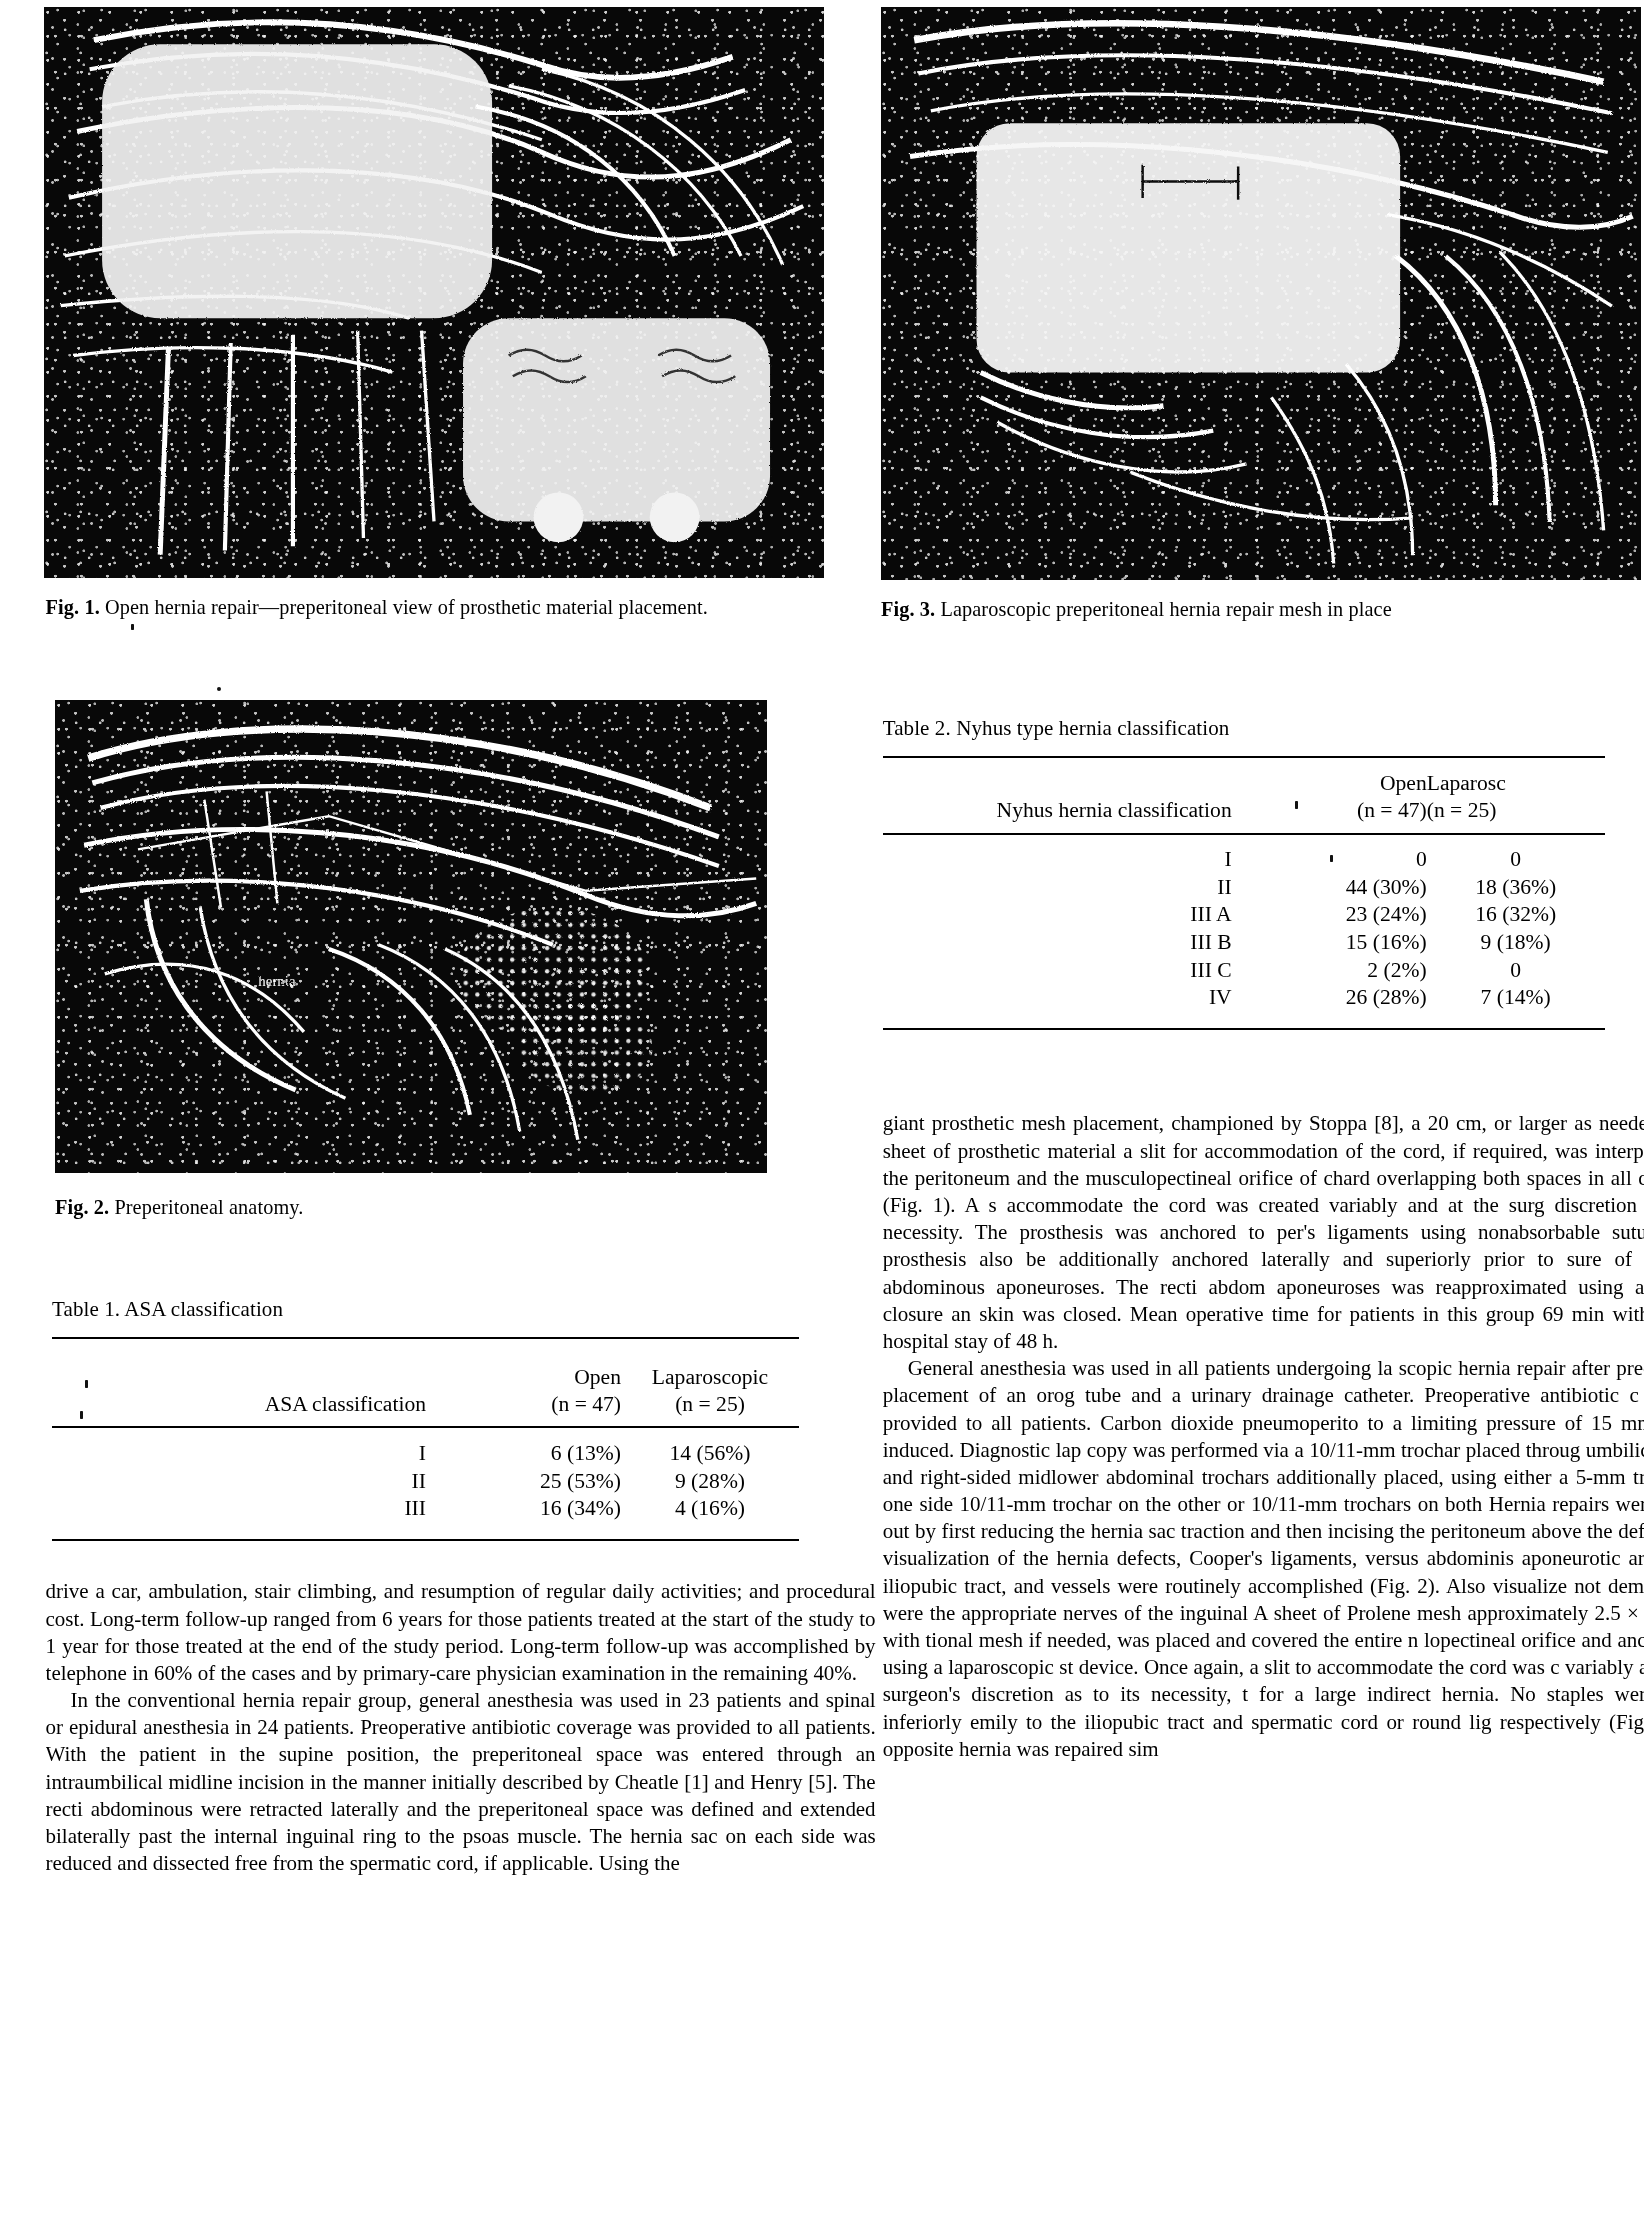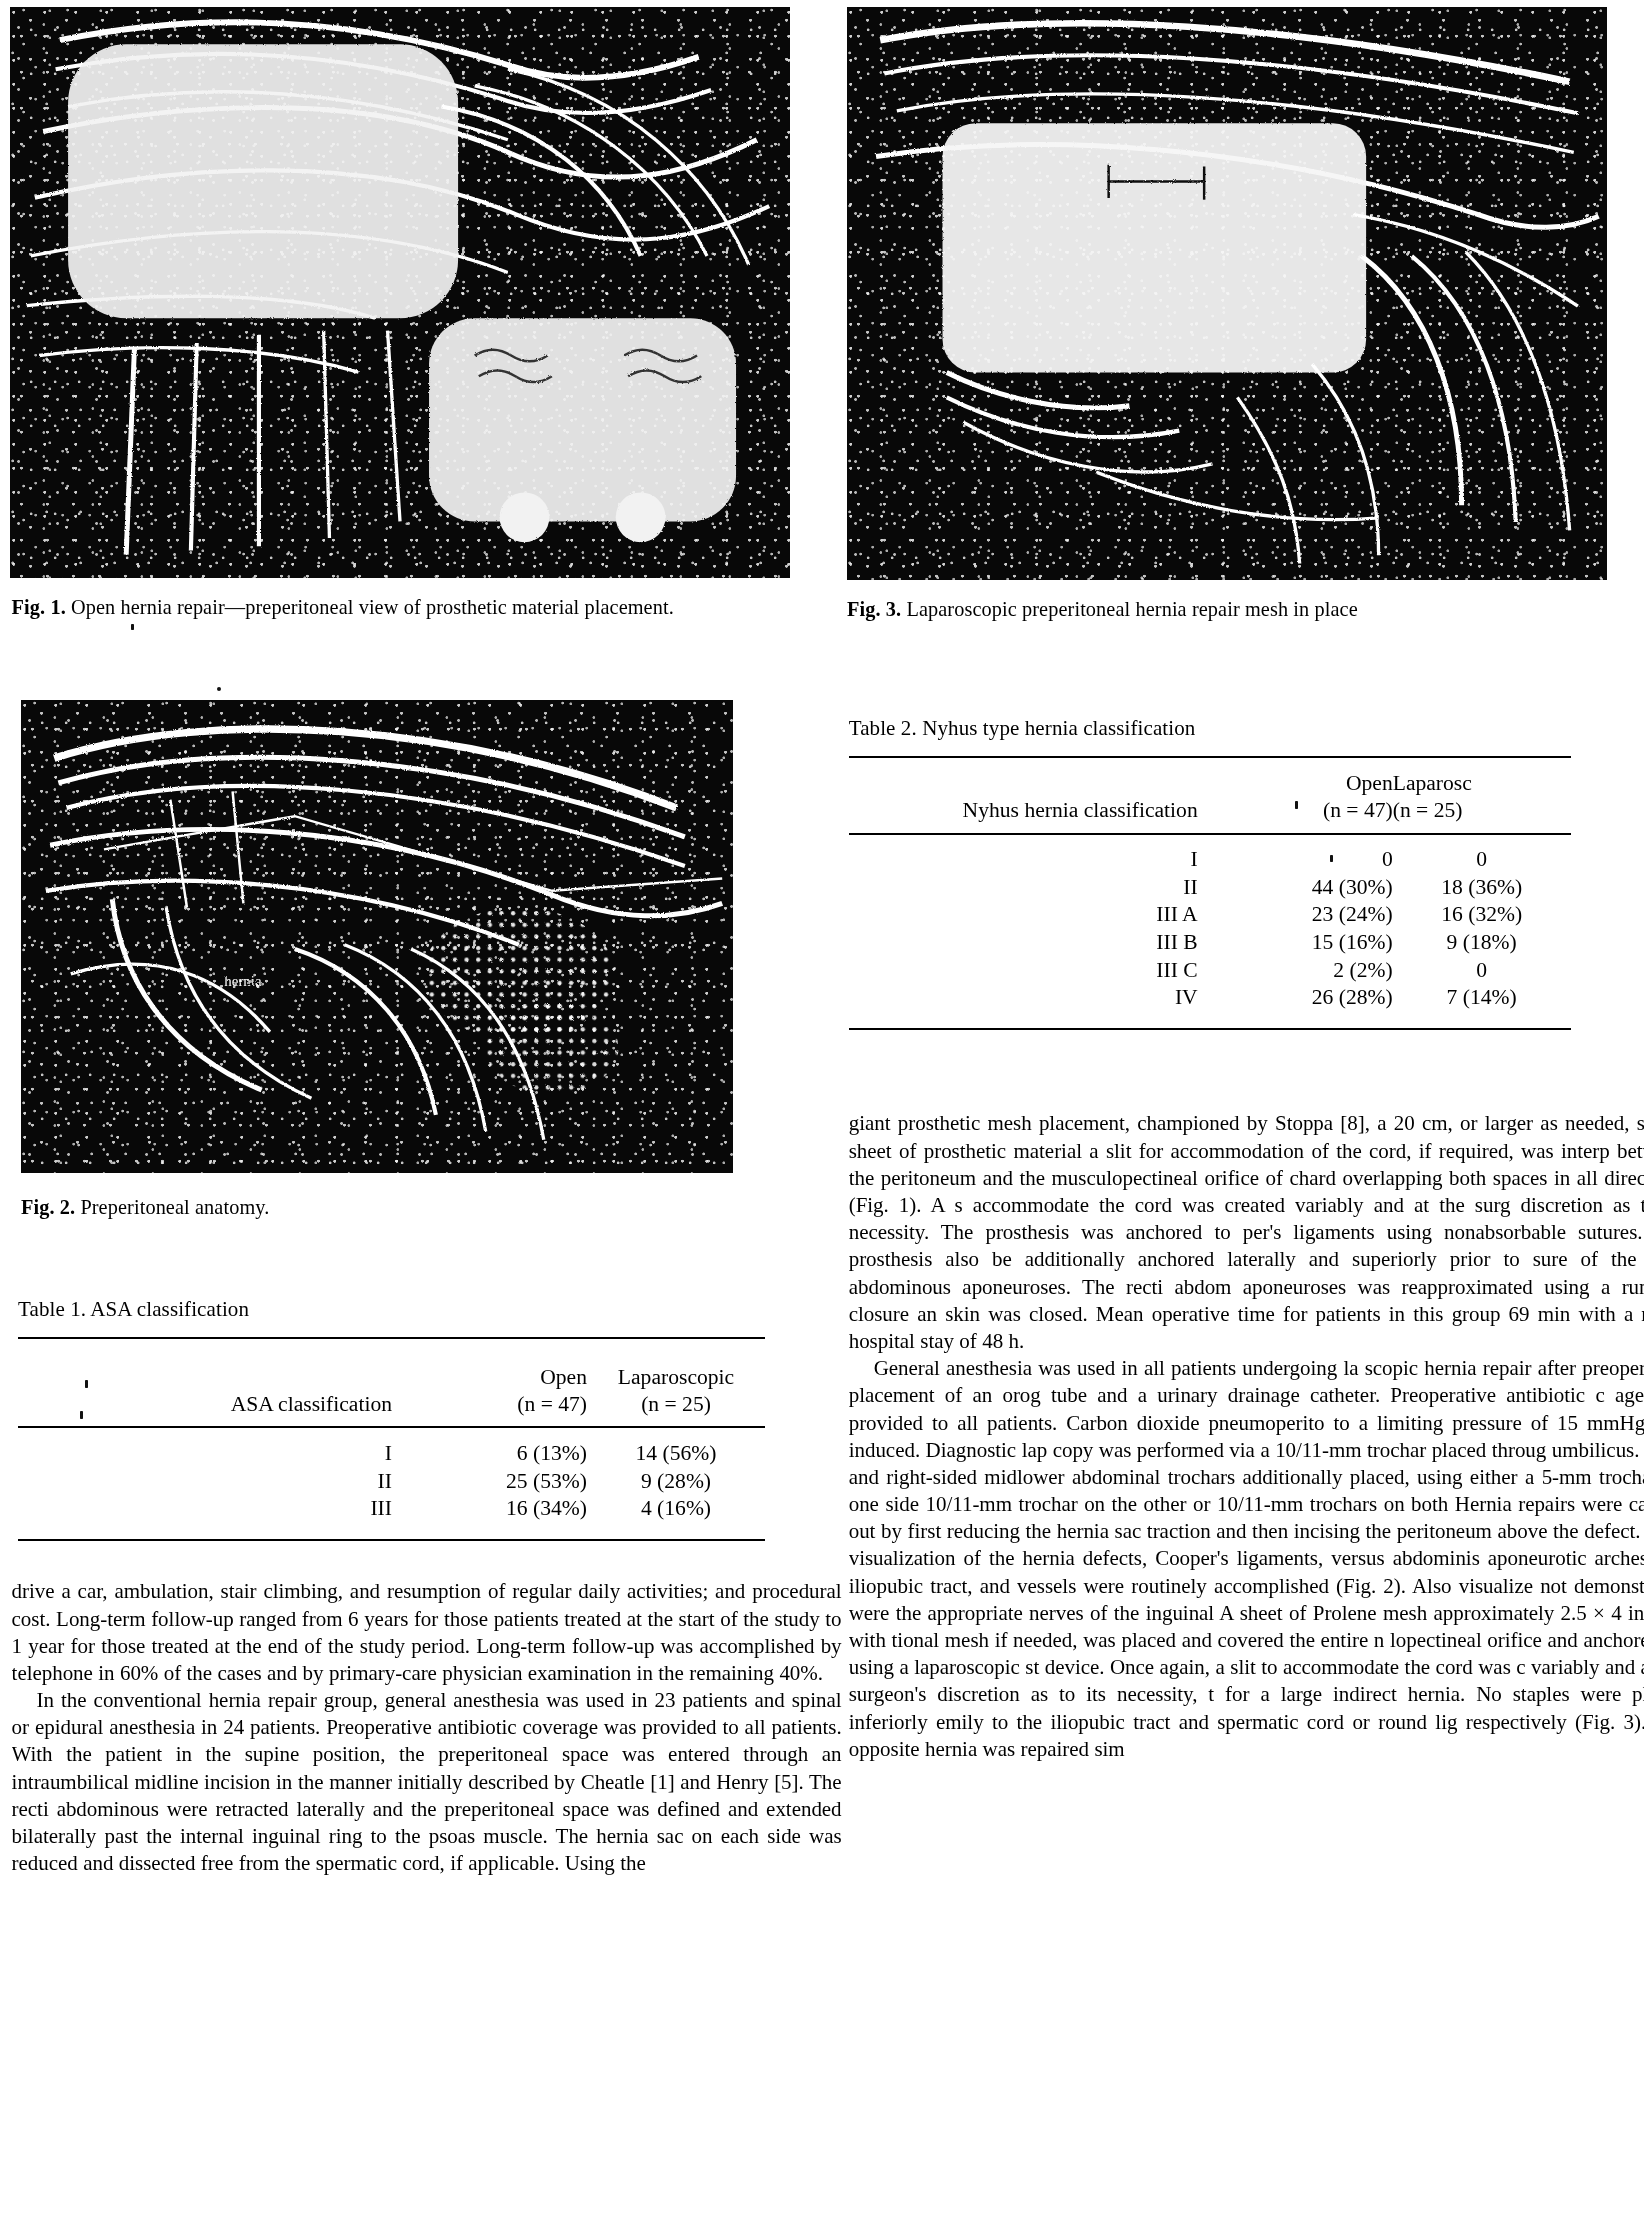--- a/index.html
+++ b/index.html
@@ -15,20 +15,21 @@
     color: #000000;
     position: relative;
   }
 
   .page {
     position: absolute;
     inset: 0;
     display: grid;
     grid-template-columns: 797px 50px 798px;
     grid-template-rows: auto;
+    margin-left: 34px;
   }
 
   .col {
     position: relative;
   }
   .col-left  { grid-column: 1; }
   .col-gap   { grid-column: 2; }
   .col-right { grid-column: 3; }
 
   

